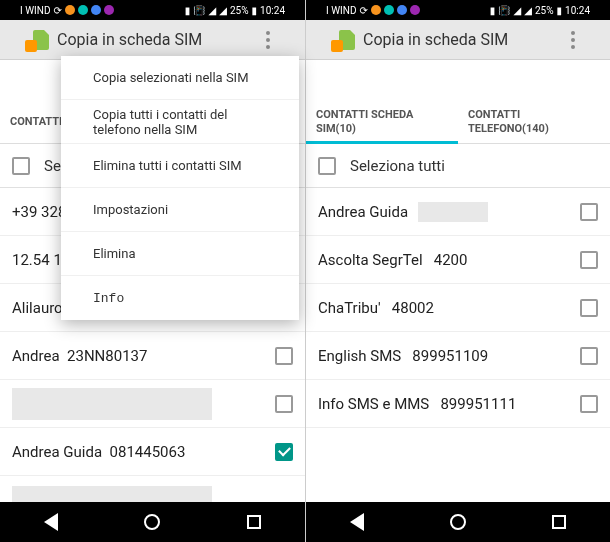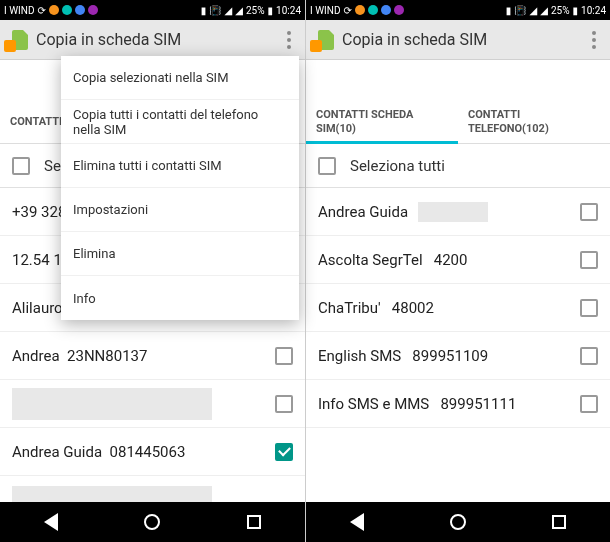--- a/index.html
+++ b/index.html
@@ -1,29 +1,29 @@
 <!DOCTYPE html>
 <html><head>
 <meta charset="utf-8">
 <style>
   * { margin: 0; padding: 0; box-sizing: border-box; font-family: Roboto, Arial, sans-serif; }
   body { background: #fff; width: 610px; height: 542px; display: flex; }
   .phone { width: 305px; height: 542px; position: relative; display: flex; flex-direction: column; background: #fafafa; }
   .phone + .phone { border-left: 1px solid #ccc; }
 
   
-  .statusbar { height: 20px; background: #000; color: #fff; display: flex; align-items: center; font-size: 10px; padding: 0 4px; justify-content: space-between; gap: 32px; }
+  .statusbar { height: 20px; background: #000; color: #fff; display: flex; align-items: center; font-size: 10px; padding: 0 20px; justify-content: space-between; gap: 32px; }
   .sb-left, .sb-right { display: flex; align-items: center; gap: 3px; }
   .sb-dot { width: 10px; height: 10px; border-radius: 50%; display: inline-block; }
   .sb-dot.o { background: #f7931e; } .sb-dot.t { background: #00bfb3; }
   .sb-dot.b { background: #4285f4; } .sb-dot.p { background: #9c27b0; }
   .sb-ico { font-size: 10px; }
 
   
-  .appbar { height: 40px; background: #e8e8e8; display: flex; align-items: center; padding: 0 4px; border-bottom: 1px solid #d0d0d0; }
+  .appbar { height: 40px; background: #e8e8e8; display: flex; align-items: center; padding: 0 25px; border-bottom: 1px solid #d0d0d0; }
   .appicon { width: 24px; height: 24px; position: relative; margin-right: 8px; }
   .appicon .sim { width: 16px; height: 20px; background: #8bc34a; border-radius: 2px 2px 2px 2px; position: absolute; right: 0; top: 2px; }
   .appicon .sim::before { content: ''; position: absolute; top: 0; right: 0; border-top: 5px solid #e8e8e8; border-left: 5px solid transparent; }
   .appicon .person { width: 12px; height: 12px; background: #ff9800; border-radius: 2px; position: absolute; left: 0; bottom: 0; }
   .apptitle { font-size: 16px; color: #333; flex: 1; }
   .overflow { width: 24px; display: flex; flex-direction: column; align-items: center; gap: 3px; cursor: pointer; }
   .overflow span { width: 4px; height: 4px; background: #888; border-radius: 50%; }
 
   
   .adgap { height: 40px; background: #fff; }
@@ -47,22 +47,22 @@
   .row.bigred { height: 80px; }
   .row.bigred .name { height: 60px; }
 
   
   .chk { width: 18px; height: 18px; border: 2px solid #999; border-radius: 2px; display: inline-flex; align-items: center; justify-content: center; flex-shrink: 0; }
   .chk.checked { border-color: #009688; background: #009688; }
   .chk.checked::after { content: ''; width: 9px; height: 5px; border-left: 2px solid #fff; border-bottom: 2px solid #fff; transform: rotate(-45deg) translate(1px,-1px); }
 
   
   .menu { position: absolute; top: 56px; right: 6px; width: 238px; background: #fff; box-shadow: 0 4px 16px rgba(0,0,0,.3); z-index: 10; }
-  .menuitem { height: 44px; display: flex; align-items: center; padding: 0 12px; font-size: 13px; color: #333; border-bottom: 1px solid #f0f0f0; cursor: pointer; }
-  .menuitem:last-child { border-bottom: none; }
+  .menuitem { height: 44px; display: flex; align-items: center; padding: 0 32px; font-size: 13px; color: #333; border-bottom: 1px solid #f0f0f0; cursor: pointer; }
+  .menuitem:last-child { border-bottom: none; font-family: Liberation Mono, monospace; }
 
   
   .navbar { height: 40px; background: #000; display: flex; align-items: center; justify-content: space-around; }
   .navbtn { width: 20px; height: 20px; color: #fff; display: flex; align-items: center; justify-content: center; }
   .nav-back { width: 0; height: 0; border-top: 9px solid transparent; border-bottom: 9px solid transparent; border-right: 14px solid #fff; }
   .nav-home { width: 16px; height: 16px; border: 2px solid #fff; border-radius: 50%; }
   .nav-recent { width: 14px; height: 14px; border: 2px solid #fff; }
 </style>
 </head>
 <body>
@@ -206,21 +206,21 @@
   <div class="tabs">
     <div class="tab active">
       <div>
         <div>CONTATTI SCHEDA</div>
         <div>SIM(10)</div>
       </div>
     </div>
     <div class="tab">
       <div>
         <div>CONTATTI</div>
-        <div>TELEFONO(102)</div>
+        <div>TELEFONO(140)</div>
       </div>
     </div>
   </div>
 
   <div class="selectall">
     <span class="chk"></span>
     <span>Seleziona tutti</span>
   </div>
 
   <div class="list">

